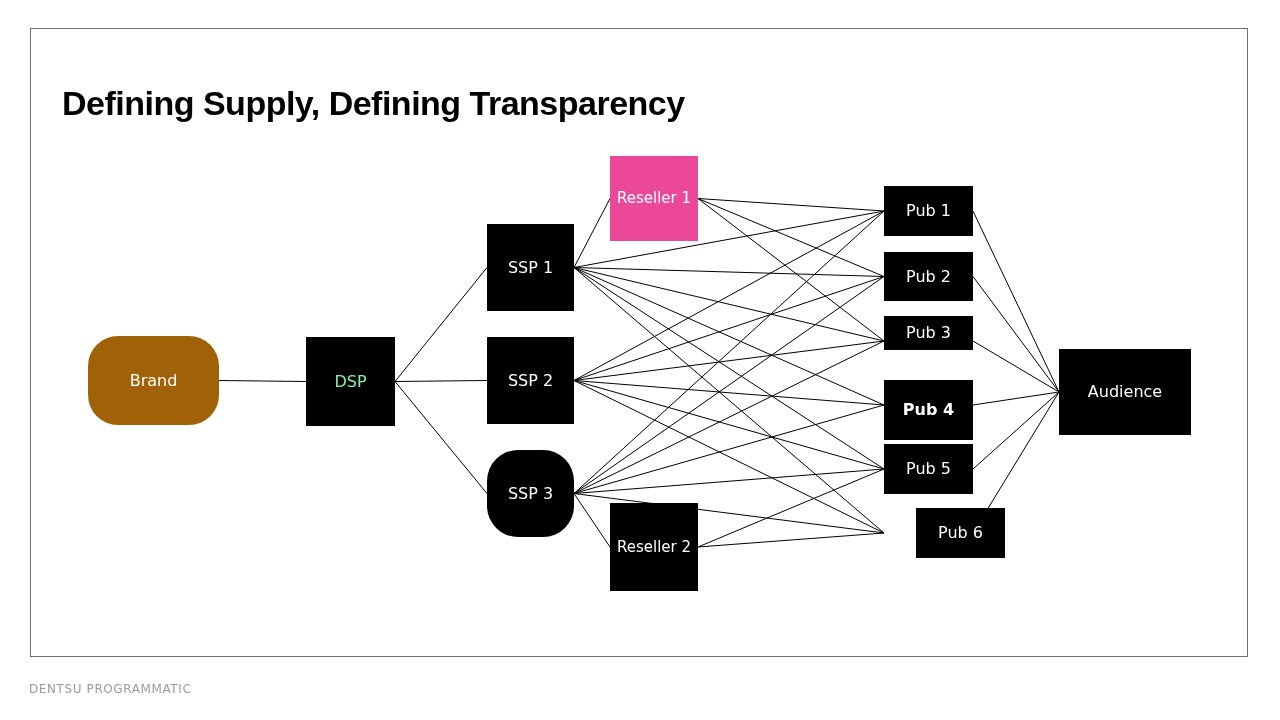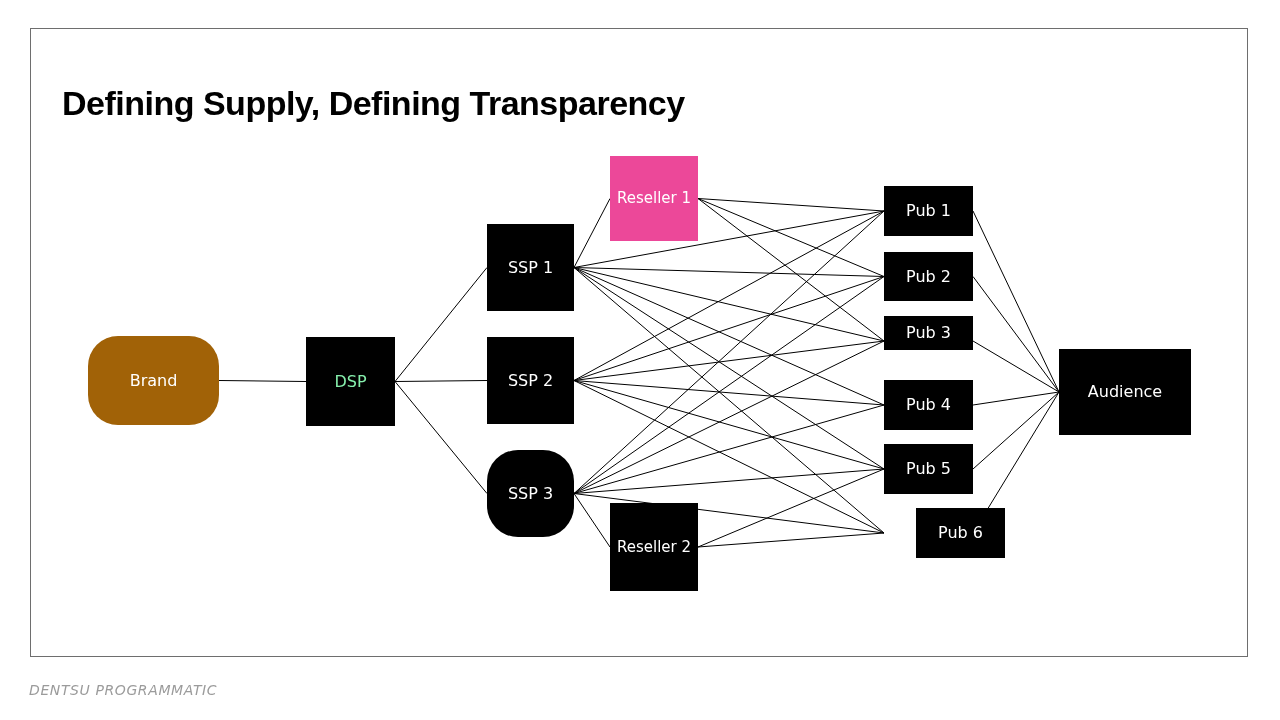--- a/index.html
+++ b/index.html
@@ -19,21 +19,21 @@
   }
   #edge-layer{position:absolute;left:0;top:0;width:1280px;height:720px;}
   .node{
     position:absolute;background:#000000;color:#ffffff;
     display:flex;align-items:center;justify-content:center;text-align:center;
     font-size:16px;line-height:1.25;box-sizing:border-box;
   }
   .node.small{font-size:15px;padding:0 6px;}
   #footer-brand{
     position:absolute;left:29px;top:682px;
-    font-size:14px;color:#9b9b9b;letter-spacing:0.6px;font-style:italic;
+    font-size:12px;color:#9b9b9b;letter-spacing:0.6px;
   }
 </style>
 </head>
 <body>
 
 <div id="slide-border"></div>
 
 <svg id="edge-layer" width="1280" height="720" viewBox="0 0 1280 720">
     <line x1="219" y1="380.5" x2="306" y2="381.5" stroke="#000000" stroke-width="1"></line>
     <line x1="395" y1="381.5" x2="487" y2="267.5" stroke="#000000" stroke-width="1"></line>
@@ -76,21 +76,21 @@
     <div class="node" style="left: 88px; top: 336px; width: 131px; height: 89px; background: #a16207; color: rgb(255, 255, 255); border-radius: 30px;">Brand</div>
     <div class="node" style="left: 306px; top: 337px; width: 89px; height: 89px; background: rgb(0, 0, 0); color: #86efac;">DSP</div>
     <div class="node" style="left: 487px; top: 224px; width: 87px; height: 87px; background: rgb(0, 0, 0); color: rgb(255, 255, 255);">SSP 1</div>
     <div class="node" style="left: 487px; top: 337px; width: 87px; height: 87px; background: rgb(0, 0, 0); color: rgb(255, 255, 255);">SSP 2</div>
     <div class="node" style="left: 487px; top: 450px; width: 87px; height: 87px; background: rgb(0, 0, 0); color: rgb(255, 255, 255); border-radius: 31px;">SSP 3</div>
     <div class="node small" style="left: 610px; top: 156px; width: 88px; height: 85px; background: #ec4899; color: rgb(255, 255, 255);">Reseller 1</div>
     <div class="node small" style="left: 610px; top: 503px; width: 88px; height: 88px; background: rgb(0, 0, 0); color: rgb(255, 255, 255);">Reseller 2</div>
     <div class="node" style="left: 884px; top: 186px; width: 89px; height: 50px; background: rgb(0, 0, 0); color: rgb(255, 255, 255);">Pub 1</div>
     <div class="node" style="left: 884px; top: 252px; width: 89px; height: 49px; background: rgb(0, 0, 0); color: rgb(255, 255, 255);">Pub 2</div>
     <div class="node" style="left: 884px; top: 316px; width: 89px; height: 34px; background: rgb(0, 0, 0); color: rgb(255, 255, 255);">Pub 3</div>
-    <div class="node" style="left: 884px; top: 380px; width: 89px; height: 50px; background: rgb(0, 0, 0); color: rgb(255, 255, 255);">Pub 4</div>
+    <div class="node" style="left: 884px; top: 380px; width: 89px; height: 60px; background: rgb(0, 0, 0); color: rgb(255, 255, 255); font-weight: bold;">Pub 4</div>
     <div class="node" style="left: 884px; top: 444px; width: 89px; height: 50px; background: rgb(0, 0, 0); color: rgb(255, 255, 255);">Pub 5</div>
     <div class="node" style="left: 884px; top: 508px; width: 89px; height: 50px; background: rgb(0, 0, 0); color: rgb(255, 255, 255); margin-left: 32px;">Pub 6</div>
     <div class="node" style="left: 1059px; top: 349px; width: 132px; height: 86px; background: rgb(0, 0, 0); color: rgb(255, 255, 255);">Audience</div>
   </div>
 
 <h1 id="page-title">Defining Supply, Defining Transparency</h1>
 
 <div id="footer-brand">DENTSU PROGRAMMATIC</div>
 
 </body></html>

